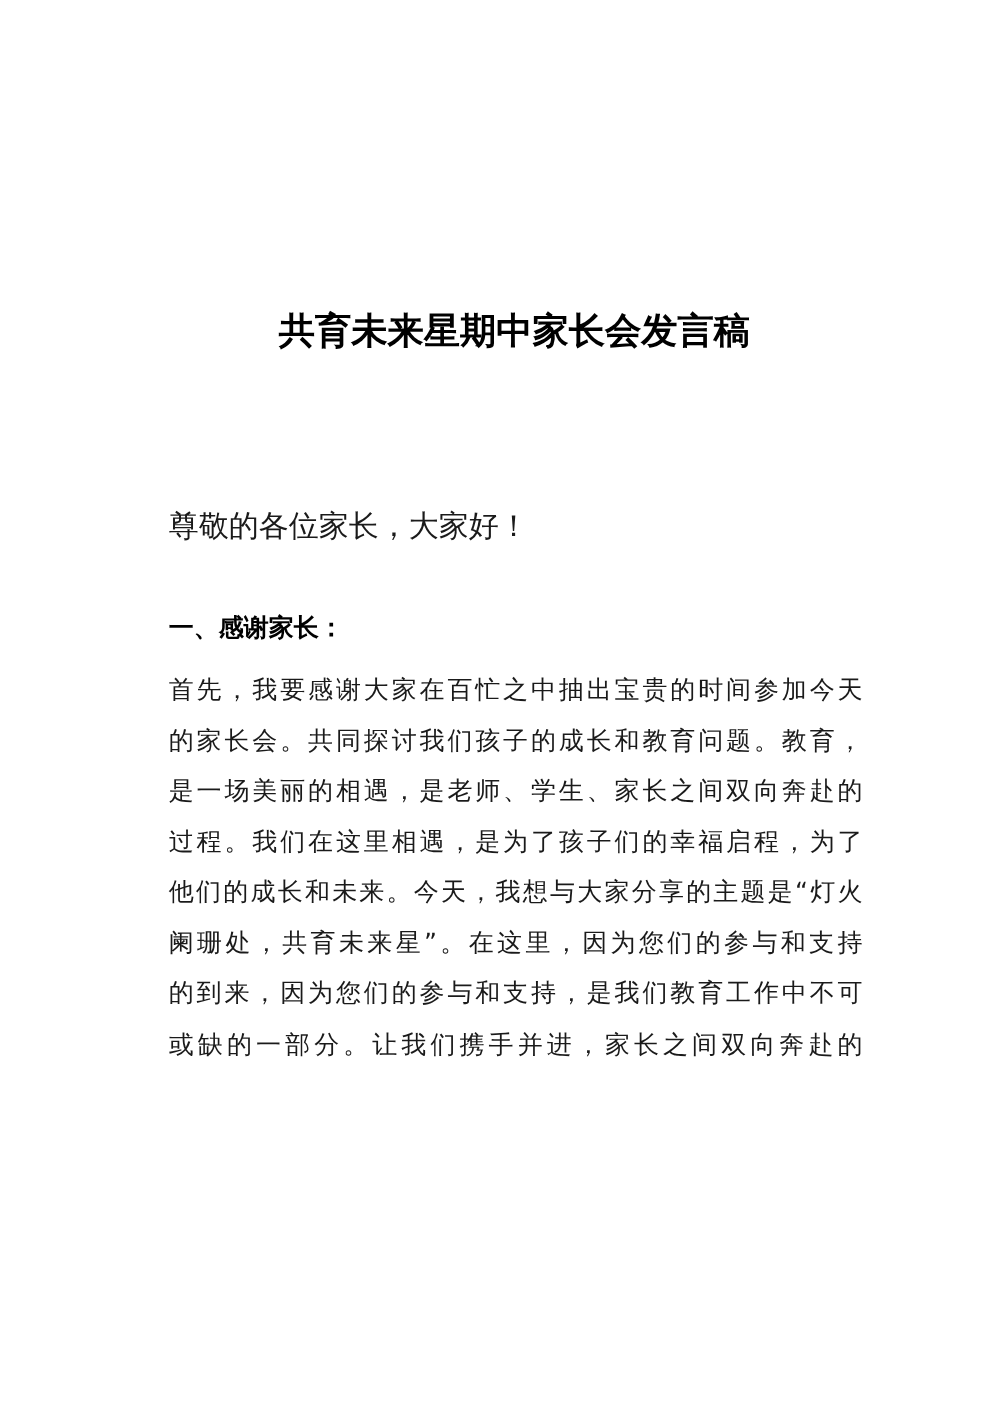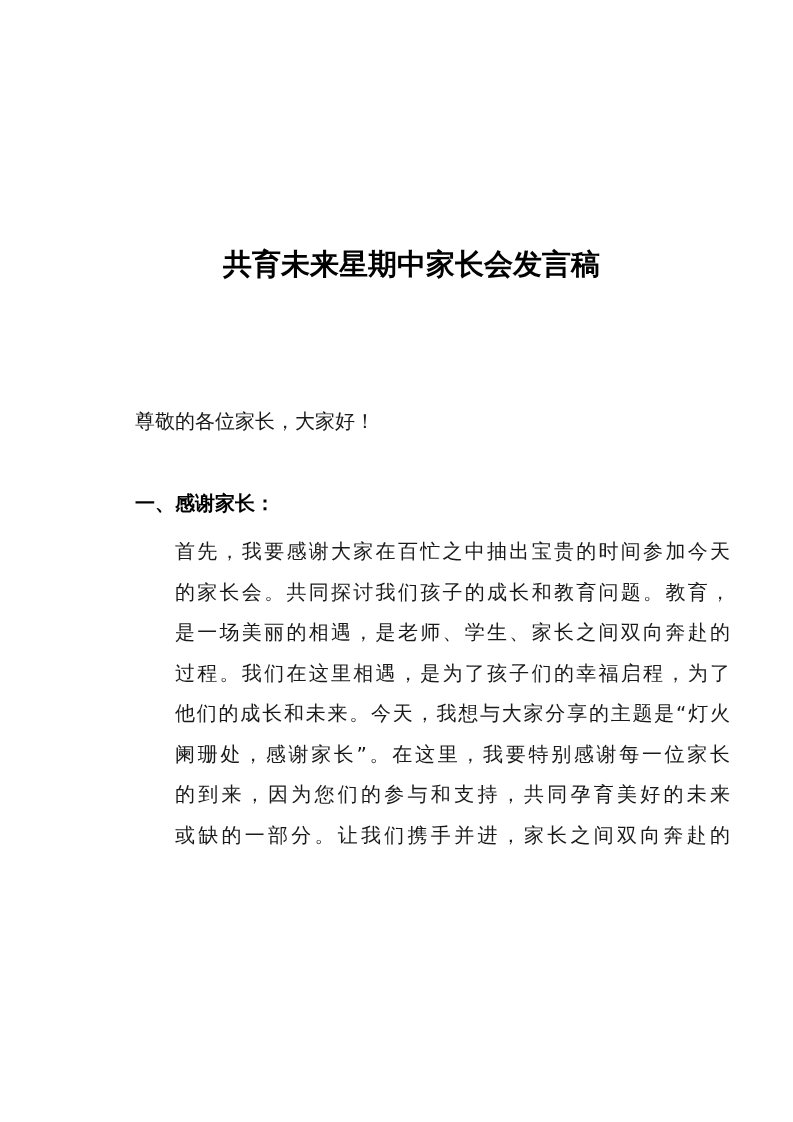--- a/index.html
+++ b/index.html
@@ -31,40 +31,39 @@
       font-size: 29px;
       font-weight: bold;
       line-height: 40px;
       letter-spacing: 0px;
       color: #000000;
     }
     .greeting {
       position: absolute;
       left: 120px;
       top: 406px;
-      font-size: 20px;
+      font-size: 24px;
       line-height: 30px;
       color: #1a1a1a;
     }
     .section-heading {
       position: absolute;
       left: 120px;
       top: 490px;
       font-size: 20px;
       font-weight: bold;
       line-height: 30px;
       color: #000000;
       font-family: Liberation Mono, monospace;
     }
     .body {
       position: absolute;
       left: 120px;
       top: 531px;
       width: 560px;
-      margin-left: 40px;
     }
     .line {
       display: block;
       font-size: 20px;
       line-height: 40.5px;
       white-space: nowrap;
       color: #1a1a1a;
       text-align: justify;
       text-align-last: justify;
       width: 555px;
@@ -82,17 +81,17 @@
   <div class="greeting">尊敬的各位家长，大家好！</div>
 
   <div class="section-heading">一、感谢家长：</div>
 
   <div class="body">
     <span class="line">首先，我要感谢大家在百忙之中抽出宝贵的时间参加今天</span>
     <span class="line">的家长会。共同探讨我们孩子的成长和教育问题。教育，</span>
     <span class="line">是一场美丽的相遇，是老师、学生、家长之间双向奔赴的</span>
     <span class="line">过程。我们在这里相遇，是为了孩子们的幸福启程，为了</span>
     <span class="line">他们的成长和未来。今天，我想与大家分享的主题是“灯火</span>
-    <span class="line">阑珊处，感谢家长”。在这里，我要特别感谢每一位家长</span>
-    <span class="line">的到来，因为您们的参与和支持，共同孕育美好的未来</span>
+    <span class="line">阑珊处，共育未来星”。在这里，因为您们的参与和支持</span>
+    <span class="line">的到来，因为您们的参与和支持，是我们教育工作中不可</span>
     <span class="line">或缺的一部分。让我们携手并进，家长之间双向奔赴的</span>
   </div>
 </div>
 
 </body></html>

